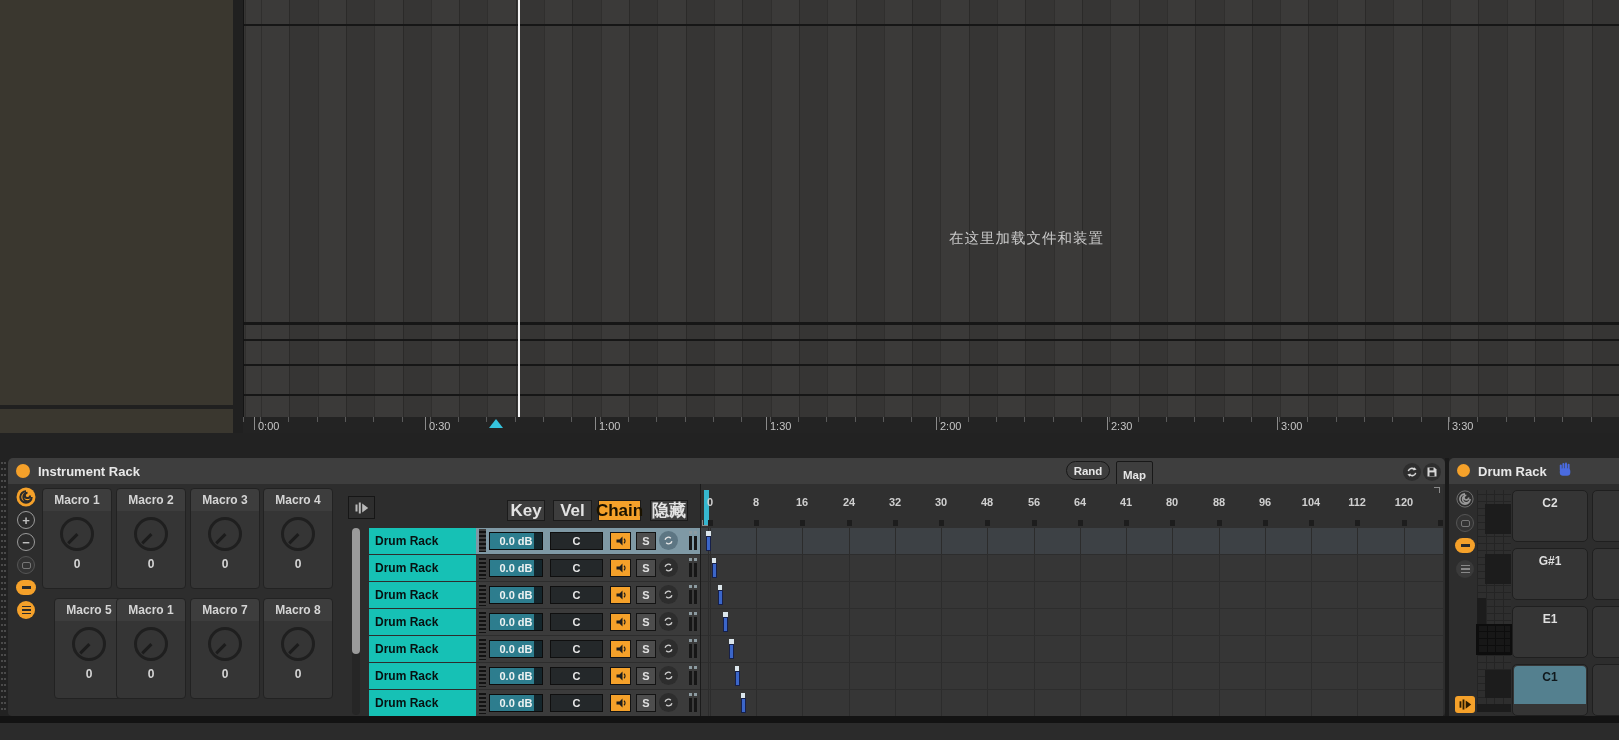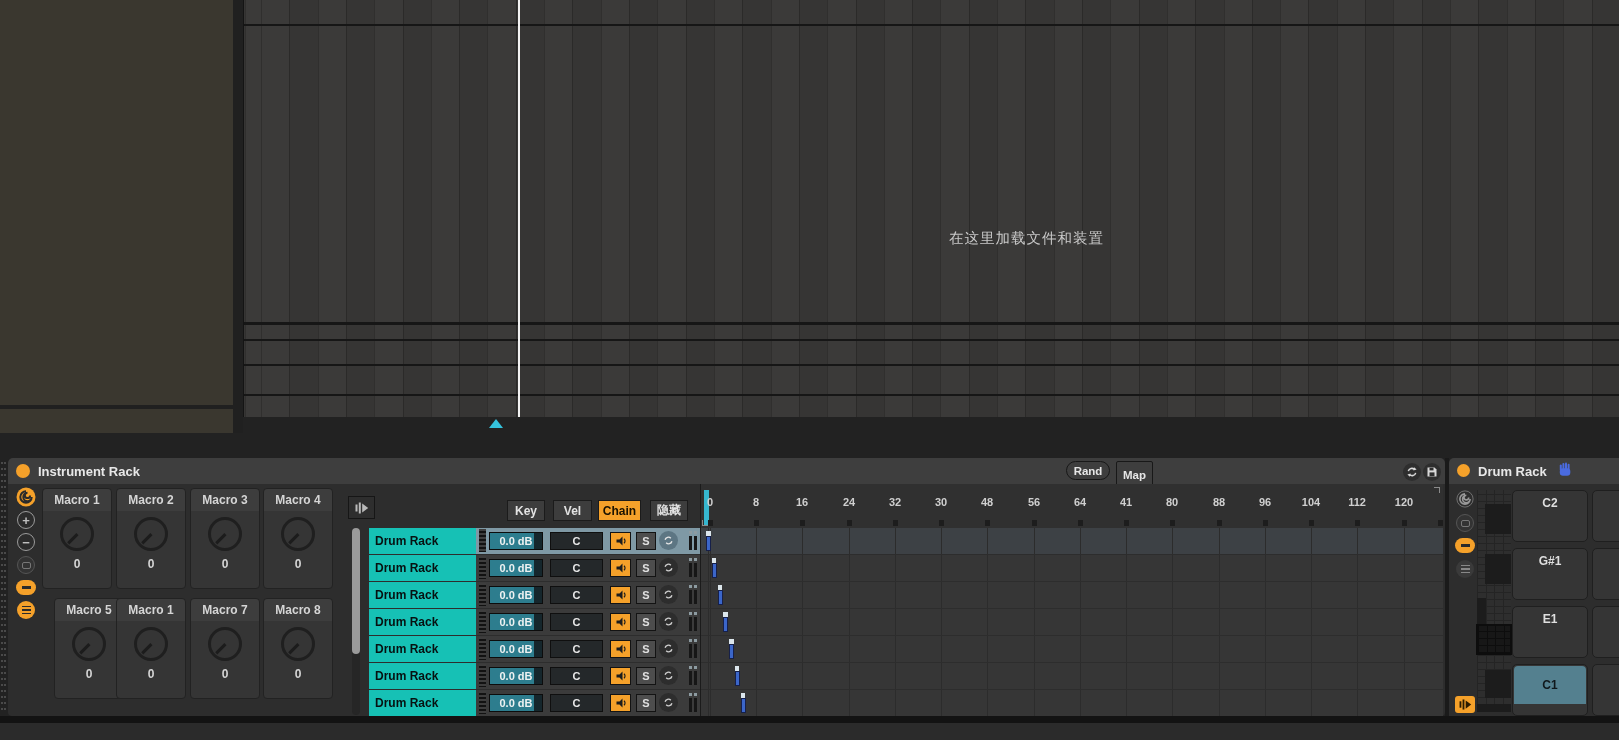--- a/index.html
+++ b/index.html
@@ -36,21 +36,21 @@
             display:flex;align-items:center;justify-content:center;}
   .circ-icon{width:18px;height:18px;border-radius:50%;display:flex;align-items:center;justify-content:center;}
   .circ-line{background:#2c2c2c;border:1.5px solid #9b9b9b;color:#c0c0c0;font-size:13px;font-weight:bold;line-height:1;}
   .macro-cell{background:#353535;border:1px solid #222;border-radius:4px;}
   .macro-head{background:#3d3d3d;border-radius:4px 4px 0 0;color:#d5d5d5;font-size:12px;font-weight:bold;
               display:flex;align-items:center;justify-content:center;height:22px;}
   .knob{width:34px;height:34px;border:3px solid #1f1f1f;border-radius:50%;position:relative;}
   .knob .ptr{position:absolute;left:50%;top:50%;width:2.5px;height:13px;margin-left:-1px;background:#1c1c1c;
              transform-origin:top center;transform:rotate(45deg);}
   .macro-val{color:#d5d5d5;font-size:12px;font-weight:bold;text-align:center;}
-  .filter-btn{background:#3d3d3d;border:1.5px solid #1b1b1b;color:#e3e3e3;font-size:12px;font-weight:bold;
+  .filter-btn{background:#3d3d3d;border:1.5px solid #1b1b1b;color:#e3e3e3;font-size:17px;font-weight:bold;
               display:flex;align-items:center;justify-content:center;}
   .filter-btn.on{background:#f5a12a;color:#1a1200;}
   .chain-row{background:#3b3b3b;}
   .chain-row.sel{background:#7f99a5;}
   .chain-name{background:#16c1b5;color:#071111;font-size:12px;font-weight:bold;display:flex;align-items:center;padding-left:6px;}
   .meter-strip{background:repeating-linear-gradient(180deg,#3e3e3e 0 2px,#121212 2px 4px);}
   .vol-box{background:#15262c;border:1px solid #0c0c0c;position:relative;overflow:hidden;}
   .vol-fill{position:absolute;left:0;top:0;bottom:0;background:#2d7d8e;}
   .vol-txt{position:relative;color:#eef2f2;font-size:11px;font-weight:bold;text-align:center;line-height:16px;}
   .pan-box{background:#24282a;border:1px solid #0f0f0f;color:#e8e8e8;font-size:11px;font-weight:bold;
@@ -68,21 +68,21 @@
   .zone-row{background:#363636;
     background-image:repeating-linear-gradient(90deg,#2c2c2c 0 1px,transparent 1px 46.24px);
     background-position:9px 0;}
   .zone-row.sel{background-color:#3d4145;}
   .kz-bar{background:#3b66c9;border:1px solid #16204a;width:5px;}
   .kz-cap{background:#dce6ec;width:4.5px;height:4.5px;}
   .scroll-thumb{background:#9a9a9a;border-radius:4px;}
   .pad{background:#353535;border:1px solid #1f1f1f;border-radius:5px;color:#dfdfdf;
        font-size:12px;font-weight:bold;text-align:center;padding-top:5px;}
   .pad-sel-fill{position:absolute;left:1px;right:1px;top:1px;height:38px;background:#54808f;
-                border-radius:4px 4px 0 0;color:#10181c;font-size:12px;font-weight:bold;text-align:center;padding-top:12px;}
+                border-radius:4px 4px 0 0;color:#10181c;font-size:12px;font-weight:bold;text-align:center;padding-top:4px;}
   .minimap{background:#2e2e2e;
     background-image:
       repeating-linear-gradient(90deg,#242424 0 1px,transparent 1px 8.5px),
       repeating-linear-gradient(0deg,#242424 0 1px,transparent 1px 7px);}
   .mm-patch{background:#1c1c1c;}
   .mm-view{border:2px solid #0d0d0d;background:#171717;
     background-image:
       repeating-linear-gradient(90deg,#0d0d0d 0 1px,transparent 1px 8.5px),
       repeating-linear-gradient(0deg,#0d0d0d 0 1px,transparent 1px 7px);}
   .dotted-margin{background-image:
@@ -104,20 +104,38 @@
   <div class="a arr" style="left:243px;top:0;width:1376px;height:417px;border-left:1px solid #141414;">
     <div class="a lane-sep" style="left:0;top:24px;width:100%;height:2px;"></div>
     <div class="a lane-sep" style="left:0;top:322px;width:100%;height:2.5px;"></div>
     <div class="a lane-sep" style="left:0;top:339px;width:100%;height:2px;"></div>
     <div class="a lane-sep" style="left:0;top:364px;width:100%;height:2px;"></div>
     <div class="a lane-sep" style="left:0;top:394px;width:100%;height:2px;"></div>
     <div class="a drop-hint" style="left:705px;top:229px;">在这里加载文件和装置</div>
     <div class="a playhead" style="left:273.5px;top:0;width:2px;height:417px;"></div>
   </div>
 
+  <div class="a time-ruler" style="left:243px;top:417px;width:1376px;height:16px;">
+    <div class="a time-tick" style="left:11px;top:0;"></div>
+    <span class="a time-label" style="left:15px;top:3px;">0:00</span>
+    <div class="a time-tick" style="left:182px;top:0;"></div>
+    <span class="a time-label" style="left:186px;top:3px;">0:30</span>
+    <div class="a time-tick" style="left:352px;top:0;"></div>
+    <span class="a time-label" style="left:356px;top:3px;">1:00</span>
+    <div class="a time-tick" style="left:523px;top:0;"></div>
+    <span class="a time-label" style="left:527px;top:3px;">1:30</span>
+    <div class="a time-tick" style="left:693px;top:0;"></div>
+    <span class="a time-label" style="left:697px;top:3px;">2:00</span>
+    <div class="a time-tick" style="left:864px;top:0;"></div>
+    <span class="a time-label" style="left:868px;top:3px;">2:30</span>
+    <div class="a time-tick" style="left:1034px;top:0;"></div>
+    <span class="a time-label" style="left:1038px;top:3px;">3:00</span>
+    <div class="a time-tick" style="left:1205px;top:0;"></div>
+    <span class="a time-label" style="left:1209px;top:3px;">3:30</span>
+  </div>
   <div class="a ins-marker" style="left:489px;top:419px;"></div>
 
   <div class="a" style="left:0;top:433px;width:1619px;height:283px;background:#222;"></div>
   <div class="a" style="left:0;top:716px;width:1619px;height:7px;background:#131313;"></div>
   <div class="a pane-strip" style="left:0;top:723px;width:1619px;height:17px;"></div>
   <div class="a dotted-margin" style="left:0;top:462px;width:7px;height:252px;"></div>
 
   <div class="a panel-title" style="left:8px;top:458px;width:1437px;height:26px;"></div>
   <div class="a panel-body" style="left:8px;top:484px;width:1437px;height:232px;"></div>
 

